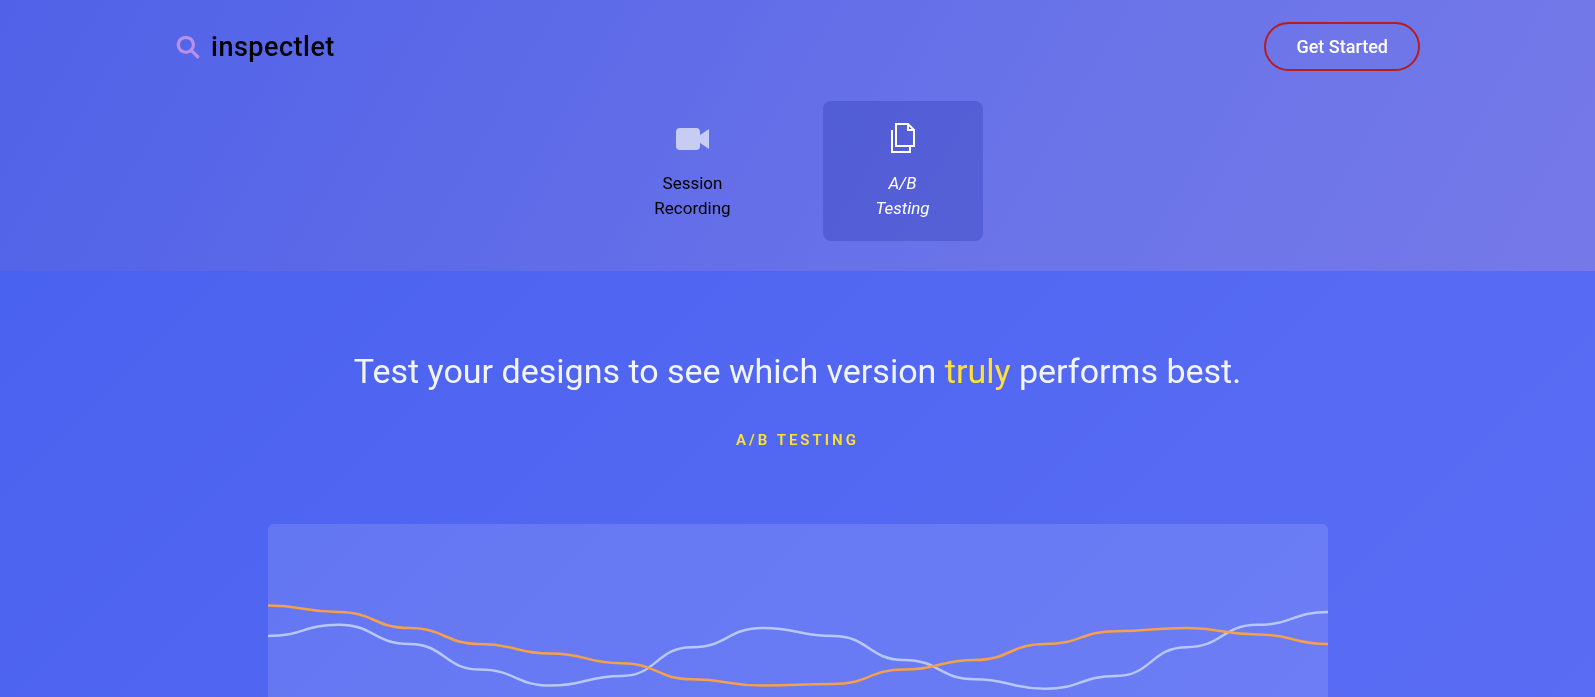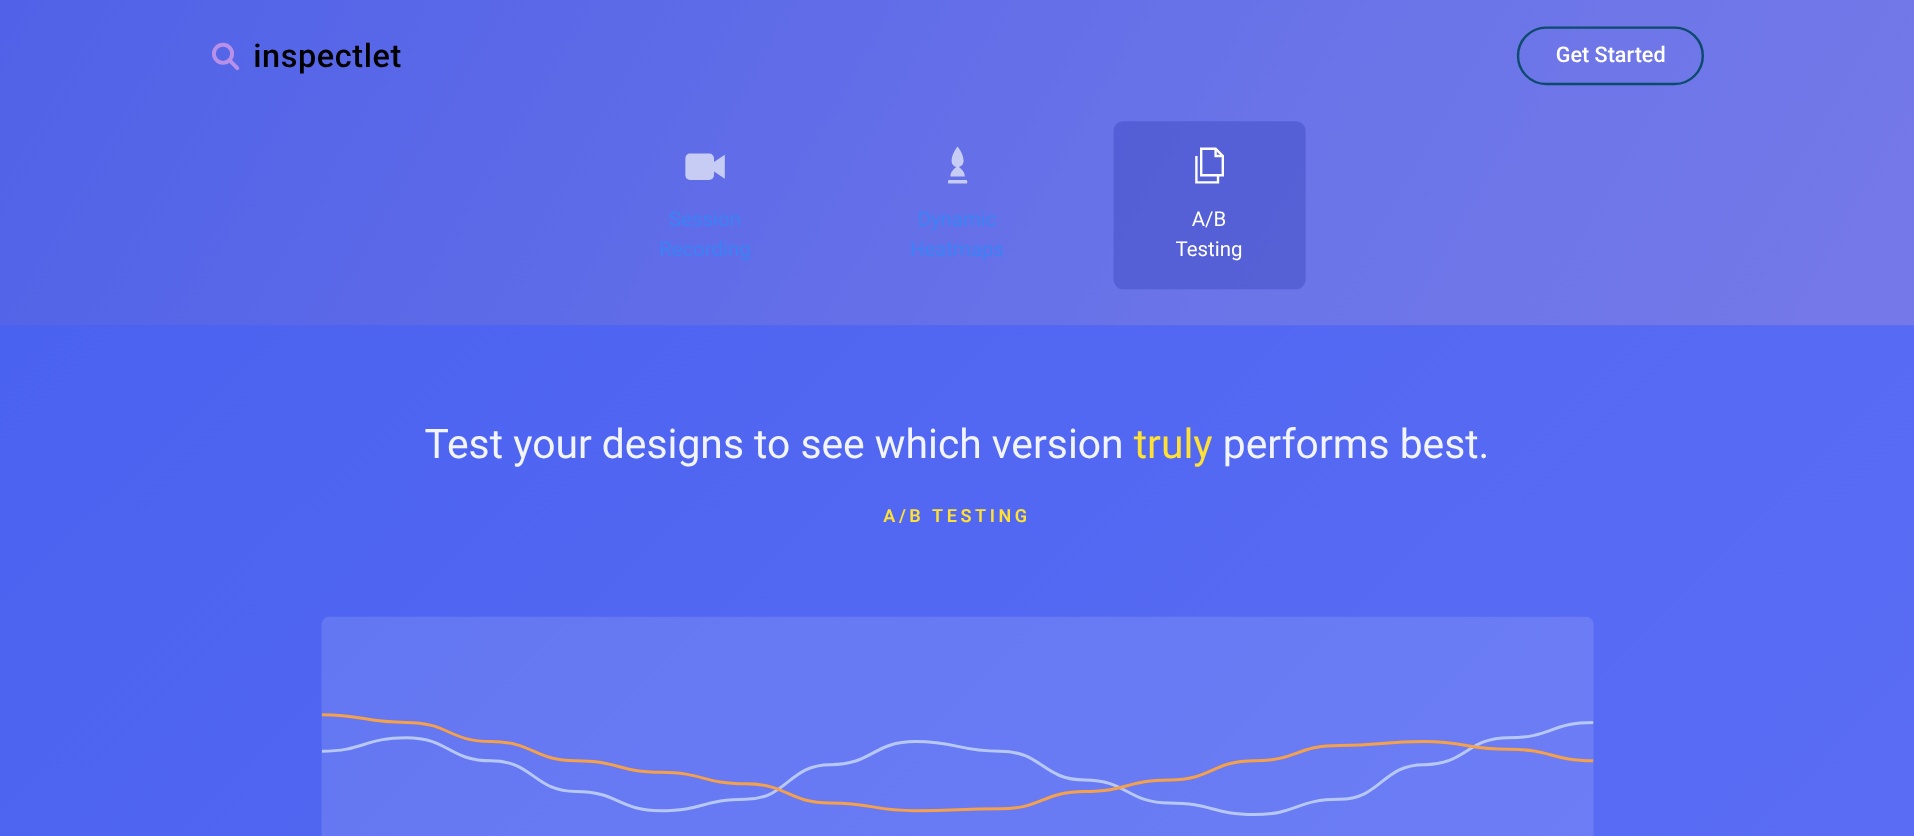--- a/index.html
+++ b/index.html
@@ -34,21 +34,21 @@
       align-items: center;
       justify-content: center;
     }
     .brand-name {
       color: #000000;
       font-size: 27px;
       font-weight: 500;
       letter-spacing: 0.5px;
     }
     .get-started-btn {
-      border: 2px solid #0c4a6e;
+      border: 2px solid #b91c1c;
       background: transparent;
       color: #ffffff;
       padding: 12px 30px;
       border-radius: 26px;
       font-size: 18px;
       font-weight: 500;
       cursor: pointer;
       font-family: inherit;
     }
     .nav-tabs {
@@ -80,37 +80,38 @@
       align-items: center;
       justify-content: center;
       opacity: 0.85;
     }
     .nav-tab.active .nav-tab-icon {
       opacity: 1;
     }
     .nav-tab-label {
       font-size: 17px;
       line-height: 1.45;
-      color: #3b82f6;
+      color: #000000;
       font-weight: 400;
     }
     .nav-tab.active .nav-tab-label {
       color: #ffffff;
+      font-style: italic;
     }
     .hero-section {
       background: linear-gradient(135deg, #4a62f0 0%, #5368f2 50%, #5a6cf4 100%);
       padding: 80px 175px 0 175px;
       text-align: center;
       position: relative;
     }
     .hero-headline {
       font-size: 34px;
       color: #f2f5ff;
       font-weight: 400;
-      margin-bottom: 30px;
+      margin-bottom: 40px;
     }
     .hero-headline .highlight {
       color: #ffe135;
       font-weight: 400;
     }
     .hero-subtitle {
       color: #ffe135;
       font-size: 15px;
       font-weight: 600;
       letter-spacing: 3px;
@@ -155,29 +156,20 @@
     <div class="nav-tab">
       <span class="nav-tab-icon">
         <svg width="34" height="26" viewBox="0 0 34 26" fill="#d8ddf5">
           <rect x="0" y="2" width="24" height="22" rx="4"></rect>
           <path d="M24 9 L33 3 L33 23 L24 17 Z"></path>
         </svg>
       </span>
       <span class="nav-tab-label">Session<br>Recording</span>
     </div>
 
-    <div class="nav-tab">
-      <span class="nav-tab-icon">
-        <svg width="26" height="34" viewBox="0 0 26 34" fill="#d8ddf5">
-          <path d="M13 0 C13 0 18 6 18 12 C18 15 16 17 14 17 C16 19 19 21 19 25 L7 25 C7 21 10 19 12 17 C10 17 8 15 8 12 C8 6 13 0 13 0 Z"></path>
-          <rect x="5" y="28" width="16" height="3" rx="1"></rect>
-        </svg>
-      </span>
-      <span class="nav-tab-label">Dynamic<br>Heatmaps</span>
-    </div>
 
     <div class="nav-tab active">
       <span class="nav-tab-icon">
         <svg width="34" height="34" viewBox="0 0 34 34" fill="none" stroke="#ffffff" stroke-width="2">
           <path d="M10 2 L22 2 L28 8 L28 24 L10 24 Z" fill="none"></path>
           <path d="M22 2 L22 8 L28 8"></path>
           <path d="M6 8 L6 30 L24 30 L24 24" fill="none"></path>
         </svg>
       </span>
       <span class="nav-tab-label">A/B<br>Testing</span>

